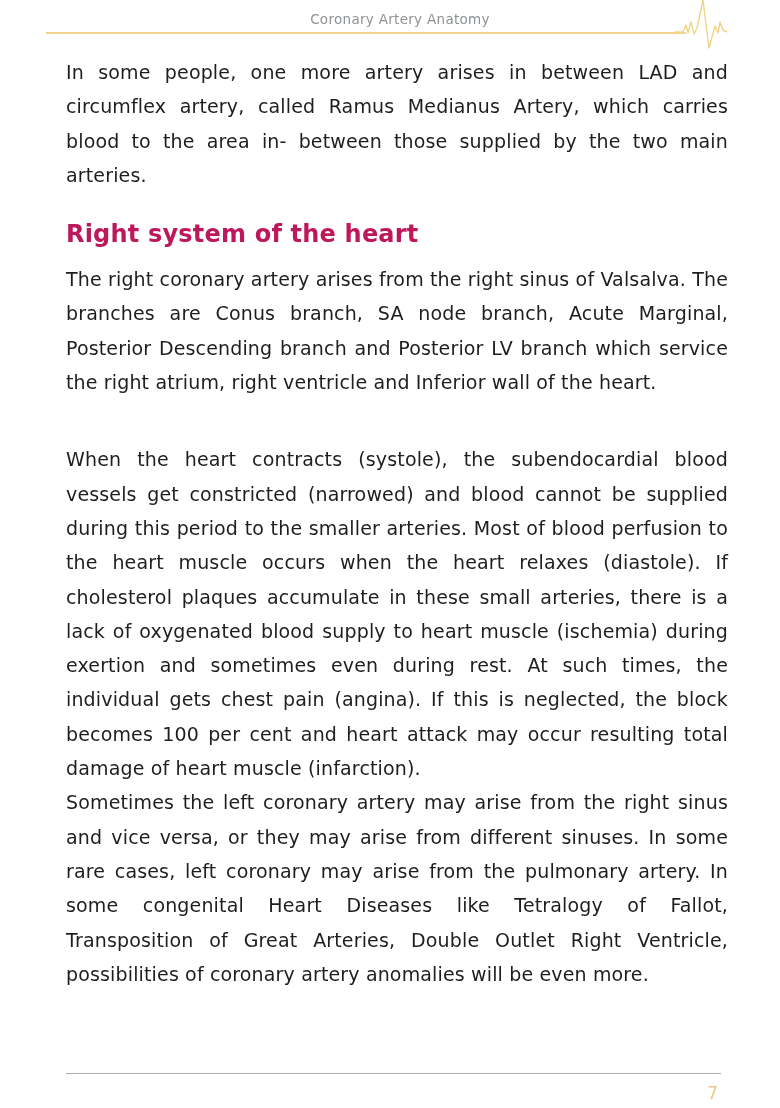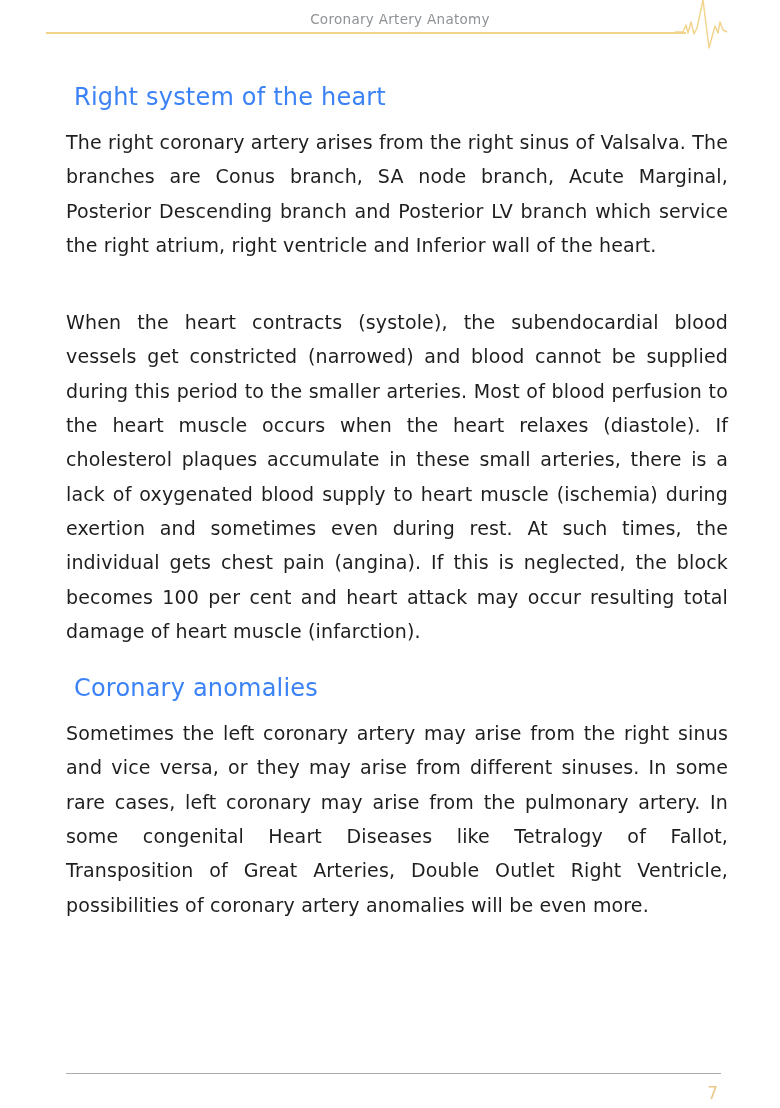--- a/index.html
+++ b/index.html
@@ -55,25 +55,25 @@
     }
     .para {
       margin: 0;
       font-size: 19px;
       line-height: 34.3px;
       text-align: justify;
       text-align-last: left;
       letter-spacing: 0.15px;
     }
     .section-heading {
-      margin: 8px;
+      margin: 0;
       font-family: "DejaVu Sans", "Liberation Sans", sans-serif;
-      font-weight: normal;
+      font-weight: bold;
       font-size: 24px;
-      color: #3b82f6;
+      color: #be185d;
       letter-spacing: 0.2px;
     }
     #p1 { margin-top: 0px; }
     #h1 { margin-top: 28px; margin-bottom: 14px; }
     #p3 { margin-top: 43px; }
     #h2 { margin-top: 26px; margin-bottom: 14px; }
     .footer-rule {
       position: absolute;
       left: 66px;
       top: 1073px;
@@ -94,24 +94,24 @@
 
 <div class="page-header">
   <div class="header-title">Coronary Artery Anatomy</div>
   <div class="header-rule"></div>
   <svg class="ecg-icon" viewBox="0 0 60 55" xmlns="http://www.w3.org/2000/svg">
     <polyline points="0,32 8,32 11,25 13,33 16,22 19,34 22,28 28,0 34,48 40,26 43,33 45,22 48,30 52,32" fill="none" stroke="#f1d38a" stroke-width="1.4" stroke-linejoin="round"></polyline>
   </svg>
 </div>
 
 <div class="content">
+  <p id="p1" class="para">In some people, one more artery arises in between LAD and circumflex artery, called Ramus Medianus Artery, which carries blood to the area in- between those supplied by the two main arteries.</p>
 
   <h2 id="h1" class="section-heading">Right system of the heart</h2>
   <p id="p2" class="para">The right coronary artery arises from the right sinus of Valsalva. The branches are Conus branch, SA node branch, Acute Marginal, Posterior Descending branch and Posterior LV branch which service the right atrium, right ventricle and Inferior wall of the heart.</p>
 
   <p id="p3" class="para">When the heart contracts (systole), the subendocardial blood vessels get constricted (narrowed) and blood cannot be supplied during this period to the smaller arteries. Most of blood perfusion to the heart muscle occurs when the heart relaxes (diastole).  If cholesterol plaques accumulate in these small arteries, there is a lack of oxygenated blood supply to heart muscle (ischemia) during exertion and sometimes even during rest. At such times, the individual gets chest pain (angina). If this is neglected, the block becomes 100 per cent and heart attack may occur resulting total damage of heart muscle (infarction).</p>
 
-  <h2 id="h2" class="section-heading">Coronary anomalies</h2>
   <p id="p4" class="para">Sometimes the left coronary artery may arise from the right sinus and vice versa, or they may arise from different sinuses. In some rare cases, left coronary may arise from the pulmonary artery. In some congenital Heart Diseases like Tetralogy of Fallot, Transposition of Great Arteries, Double Outlet Right Ventricle, possibilities of coronary artery anomalies will be even more.</p>
 </div>
 
 <div class="footer-rule"></div>
 <div class="page-number">7</div>
 
 </body></html>

